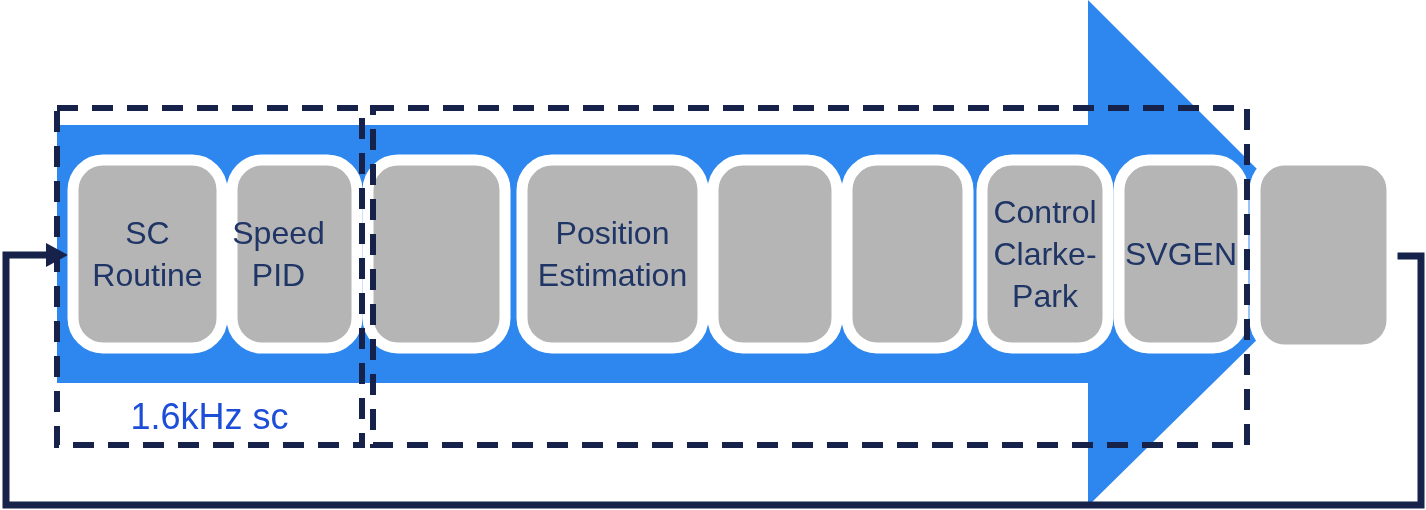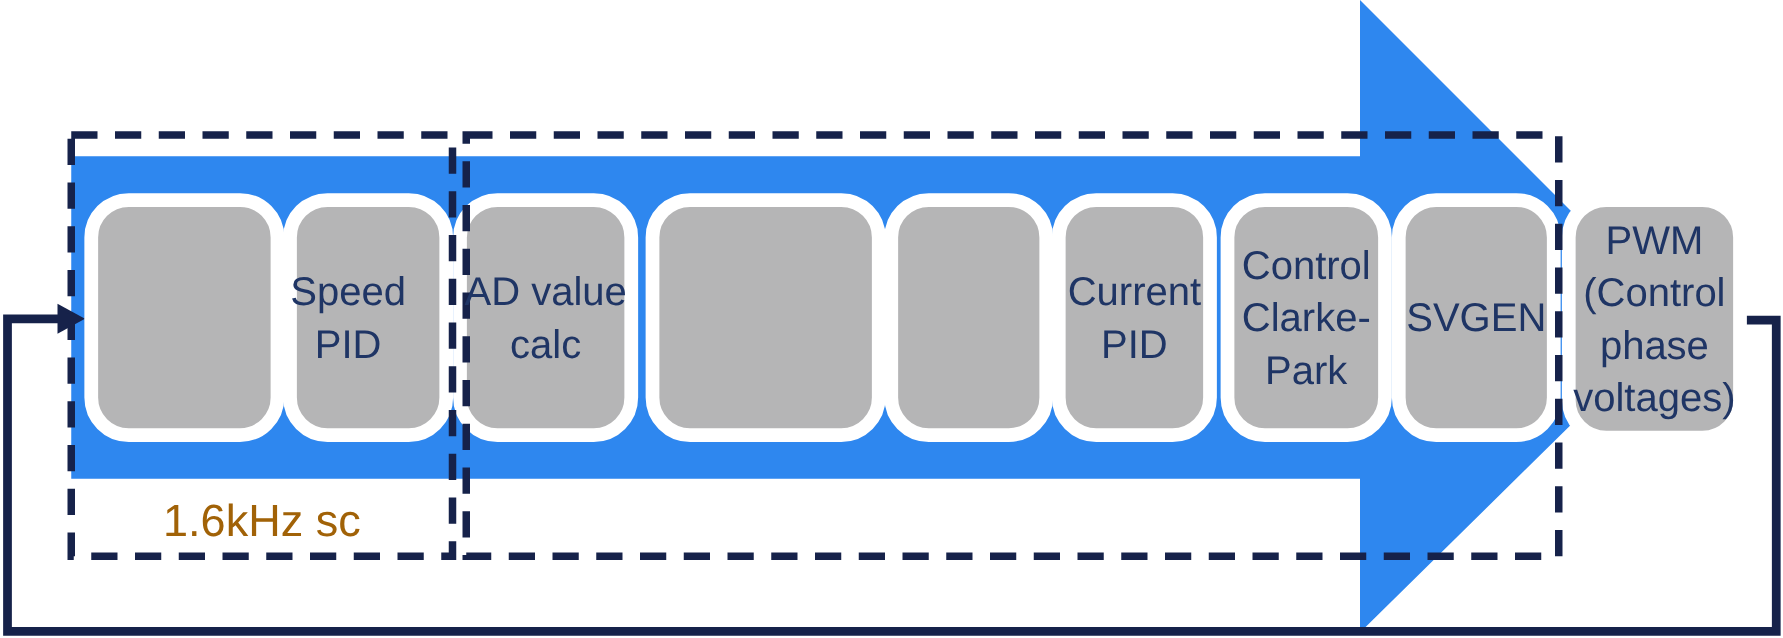--- a/index.html
+++ b/index.html
@@ -52,21 +52,21 @@
   .zone-label {
     position: absolute;
     top: 394px;
     height: 46px;
     display: flex;
     align-items: center;
     justify-content: center;
     text-align: center;
     font-size: 36px;
     line-height: 46px;
-    color: #a16207;
+    color: #1d4ed8;
     pointer-events: none;
   }
 </style>
 </head>
 <body>
 
 <div class="stage">
 
   <svg width="1426" height="510" viewBox="0 0 1426 510">
 
@@ -82,22 +82,21 @@
     <rect class="block-shape" x="713" y="160" width="124" height="188" rx="30" fill="#b5b5b6"></rect>
     <rect class="block-shape" x="847" y="160" width="121" height="188" rx="30" fill="#b5b5b6"></rect>
     <rect class="block-shape" x="982" y="160" width="126" height="188" rx="30" fill="#b5b5b6"></rect>
     <rect class="block-shape" x="1119" y="160" width="124" height="188" rx="30" fill="#b5b5b6"></rect>
     <rect class="block-shape" x="1255" y="160" width="137" height="190" rx="30" fill="#b5b5b6"></rect>
 
     <rect class="dashed-zone" x="57" y="108" width="305" height="337"></rect>
     <rect class="dashed-zone" x="373" y="108" width="874" height="337"></rect>
   </svg>
 
+  <div class="block-label" style="left:73px;   width:149px;">SC Routine</div>
   <div class="block-label" style="left:216px;  width:125px;">Speed PID</div>
-  <div class="block-label" style="left:368px;  width:137px;">AD value calc</div>
-  <div class="block-label" style="left:847px;  width:121px;">Current PID</div>
+  <div class="block-label" style="left:522px;  width:181px;">Position Estimation</div>
   <div class="block-label" style="left:982px;  width:126px;">Control Clarke-Park</div>
   <div class="block-label" style="left:1119px; width:124px;">SVGEN</div>
-  <div class="block-label" style="left:1255px; width:137px; height:190px;">PWM (Control phase voltages)</div>
 
   <div class="zone-label" style="left:57px;  width:305px;">1.6kHz sc</div>
 
 </div>
 
 </body></html>

